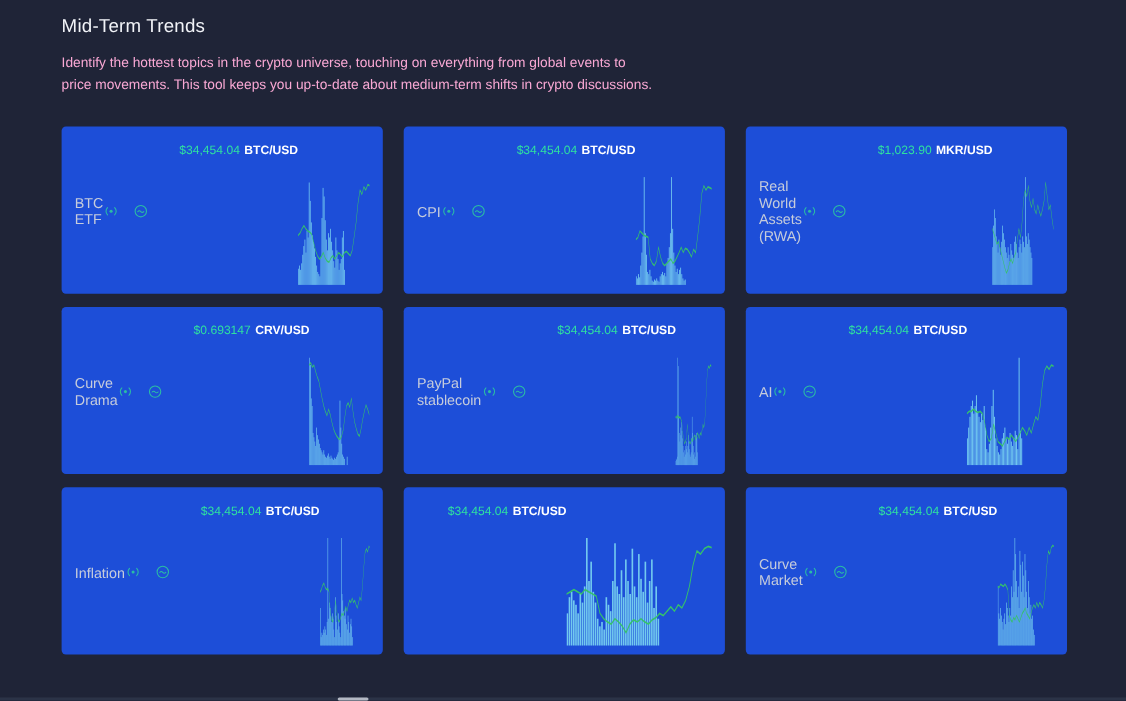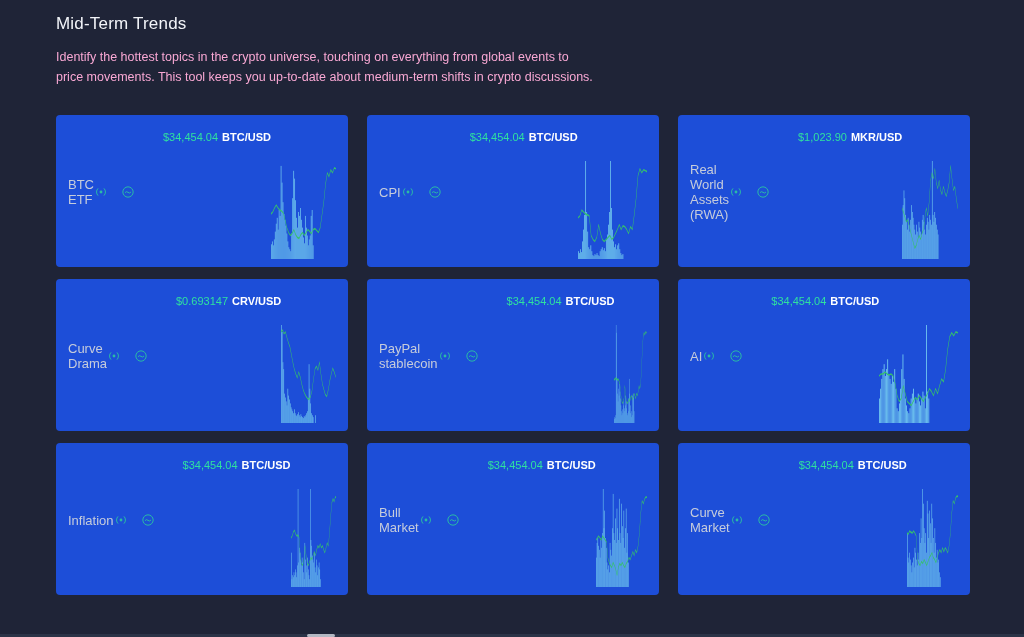--- a/index.html
+++ b/index.html
@@ -532,38 +532,20 @@
         <rect x="156" y="86.2" width="3" height="11.8" fill="#72c9ef"></rect>
         <rect x="160" y="78.4" width="3" height="19.6" fill="#72c9ef"></rect>
         <rect x="164" y="73.5" width="3" height="24.5" fill="#72c9ef"></rect>
         <rect x="168" y="80.4" width="3" height="17.6" fill="#72c9ef"></rect>
         <rect x="172" y="90.2" width="3" height="7.8" fill="#72c9ef"></rect>
         <polyline points="0.0,49.0 6.9,47.0 13.7,43.1 20.6,41.2 27.5,45.1 34.4,47.0 41.2,46.1 48.1,49.0 55.0,68.6 61.8,74.5 68.7,76.4 75.6,70.6 82.5,56.8 89.3,66.6 96.2,74.5 103.1,76.4 109.9,72.5 116.8,68.6 123.7,70.6 130.6,66.6 137.4,62.7 144.3,66.6 151.2,60.8 158.1,56.8 164.9,58.8 171.8,54.9 178.7,58.8 185.5,56.8 192.4,60.8 199.3,63.7 206.2,58.8 213.0,53.9 219.9,56.8 226.8,44.1 233.6,27.4 240.5,13.7 247.4,9.8 254.3,12.7 261.1,7.8 268.0,8.8" fill="none" stroke="#35c26a" stroke-width="1.6" stroke-linejoin="round" stroke-linecap="round"></polyline>
       </svg>
   </div>
 
   <div class="card">
-    <div class="card-head">
-      <span class="card-title">Bull Market</span>
-      <span class="icon-group">
-        <span class="icon-btn">
-          <svg viewBox="0 0 16 16" fill="none">
-            <path d="M4.3 4.2a5.4 5.4 0 0 0 0 7.6" stroke="#2dd19b" stroke-width="1.1" stroke-linecap="round"></path>
-            <path d="M11.7 4.2a5.4 5.4 0 0 1 0 7.6" stroke="#2dd19b" stroke-width="1.1" stroke-linecap="round"></path>
-            <circle cx="8" cy="8" r="1.6" fill="#2dd19b"></circle>
-          </svg>
-        </span>
-        <span class="icon-btn">
-          <svg viewBox="0 0 16 16" fill="none">
-            <circle cx="8" cy="8" r="5.9" stroke="#2dd19b" stroke-width="1.1"></circle>
-            <path d="M4.9 8.4q1.55-1.7 3.1 0t3.1 0" stroke="#2dd19b" stroke-width="1.1" stroke-linecap="round"></path>
-          </svg>
-        </span>
-      </span>
-    </div>
     <div class="price-row">
       <span class="price">$34,454.04</span><span class="pair">BTC/USD</span>
     </div>
     <svg class="chart-svg" viewBox="0 0 268 98" preserveAspectRatio="none">
         <rect x="0" y="68.6" width="3" height="29.4" fill="#72c9ef"></rect>
         <rect x="4" y="53.9" width="3" height="44.1" fill="#72c9ef"></rect>
         <rect x="8" y="49.0" width="3" height="49.0" fill="#72c9ef"></rect>
         <rect x="12" y="56.8" width="3" height="41.2" fill="#72c9ef"></rect>
         <rect x="16" y="60.8" width="3" height="37.2" fill="#72c9ef"></rect>
         <rect x="20" y="68.6" width="3" height="29.4" fill="#72c9ef"></rect>

